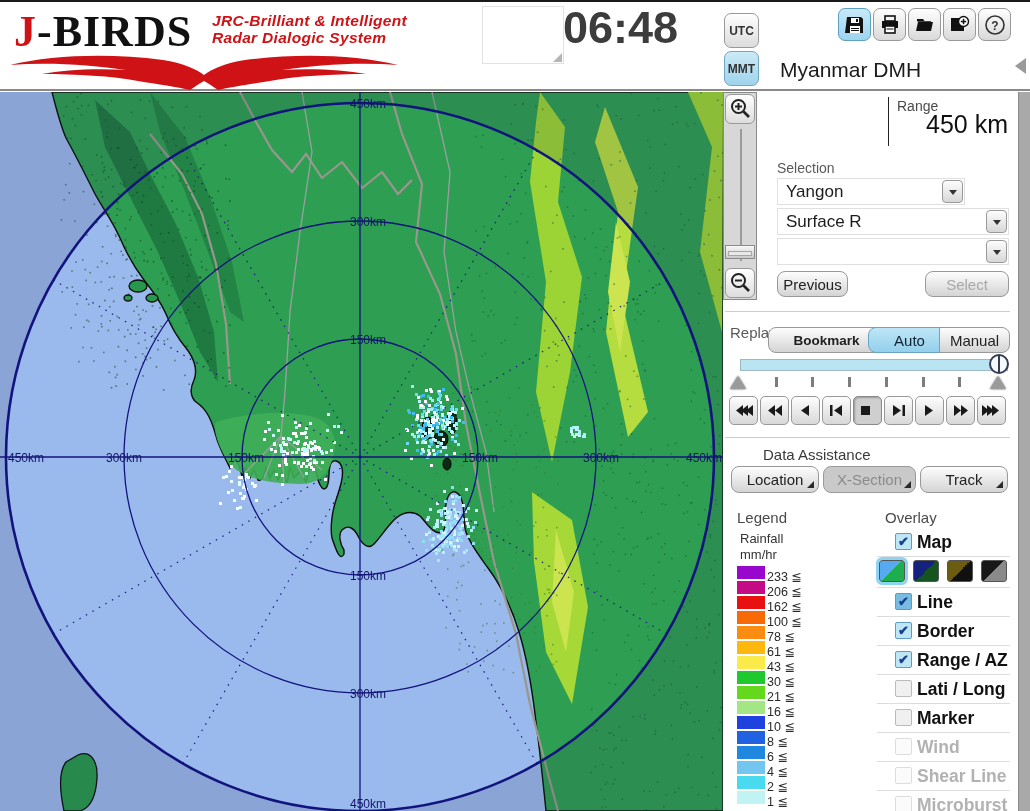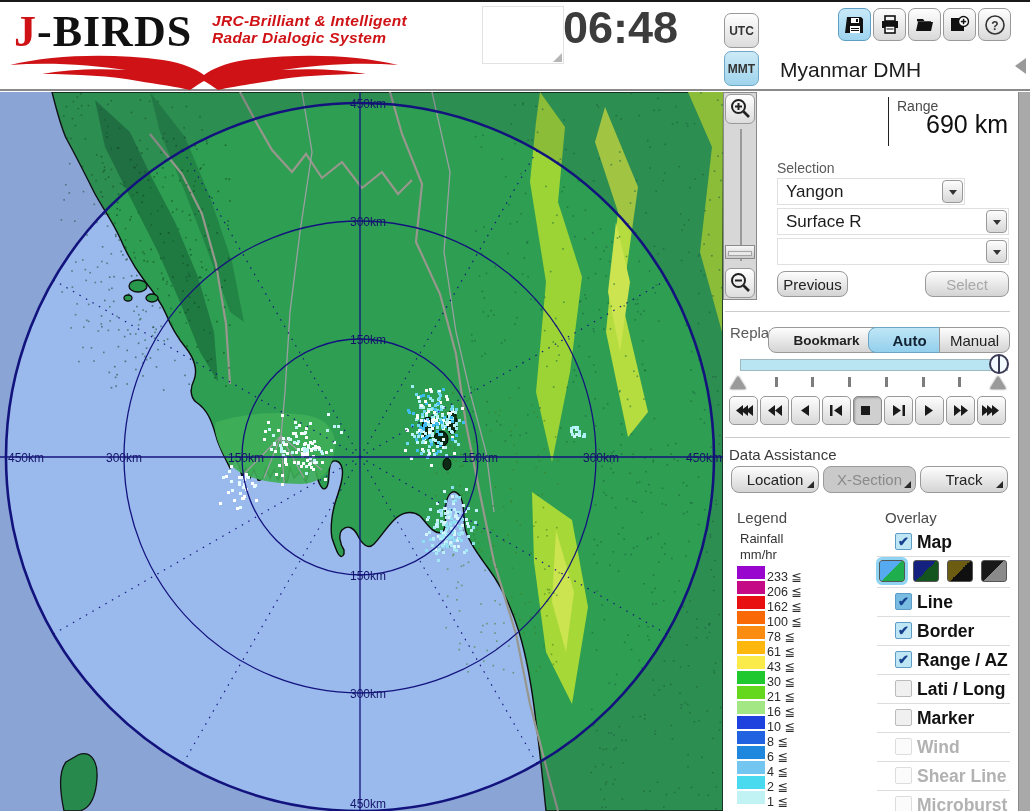--- a/index.html
+++ b/index.html
@@ -1768,21 +1768,21 @@
           <line x1="14.5" y1="13.5" x2="20" y2="19" stroke="#222" stroke-width="2.6"></line>
           <line x1="6" y1="8.5" x2="13" y2="8.5" stroke="#222" stroke-width="2"></line>
         </svg>
     </div>
   </div>
 
   <div class="abs" style="left:780px;top:58px;font-size:21px;color:#1c1c1c">Myanmar DMH</div>
 
   <div class="abs" id="range-divider"></div>
   <div class="abs" id="range-label">Range</div>
-  <div class="abs" id="range-value">690 km</div>
+  <div class="abs" id="range-value">450 km</div>
 
   <div class="abs panel-label" style="left:777px;top:160px">Selection</div>
 
   <div class="abs field" style="left:777px;top:178px;width:188px;height:27px">
     <span class="val">Yangon</span>
     <span class="dd-btn"></span>
   </div>
   <div class="abs field" style="left:777px;top:208px;width:232px;height:27px">
     <span class="val">Surface R</span>
     <span class="dd-btn"></span>
@@ -1792,21 +1792,21 @@
     <span class="dd-btn"></span>
   </div>
 
   <div class="abs btn" style="left:777px;top:271px;width:71px;height:26px">Previous</div>
   <div class="abs btn disabled" style="left:925px;top:271px;width:84px;height:26px">Select</div>
 
   <div class="abs sep" style="left:725px;top:311px;width:285px"></div>
 
   <div class="abs panel-label" style="left:730px;top:324px;font-size:15px">Replay</div>
   <div class="abs btn fold" style="left:768px;top:327px;width:117px;height:26px;font-size:13.5px;font-weight:bold">Bookmark</div>
-  <div class="abs btn selblue" style="left:868px;top:327px;width:83px;height:26px;border-radius:8px 0 0 8px;font-weight:bold;color:#123">Auto</div>
+  <div class="abs btn selblue" style="left:868px;top:327px;width:83px;height:26px;border-radius:8px 0 0 8px;font-weight:normal;color:#123">Auto</div>
   <div class="abs btn" style="left:939px;top:327px;width:71px;height:26px;border-radius:0 8px 8px 0">Manual</div>
 
   <div class="abs" id="rp-track"></div>
   <div class="abs" id="rp-thumb"></div>
   <div id="slider-ticks">
       <div class="tick" style="left: 775px;"></div>
       <div class="tick" style="left: 811px;"></div>
       <div class="tick" style="left: 848px;"></div>
       <div class="tick" style="left: 885px;"></div>
       <div class="tick" style="left: 922px;"></div>
@@ -1859,21 +1859,21 @@
       </div>
       <div class="pbtn" style="left: 977px;">
         <svg width="25" height="19" viewBox="0 0 25 19" fill="#1a1a1a">
           <path d="M3,4 L10,9.5 L3,15 Z M8,4 L15,9.5 L8,15 Z M13,4 L20,9.5 L13,15 Z"></path>
         </svg>
       </div>
     </div>
 
   <div class="abs sep" style="left:725px;top:437px;width:285px"></div>
 
-  <div class="abs" style="left:729px;top:446px;font-size:15px;color:#3a3a3a">Data Assistance</div>
+  <div class="abs" style="left:763px;top:446px;font-size:15px;color:#3a3a3a">Data Assistance</div>
   <div class="abs btn fold" style="left:731px;top:466px;width:88px;height:27px">Location</div>
   <div class="abs btn fold pressed" style="left:823px;top:466px;width:93px;height:27px">X-Section</div>
   <div class="abs btn fold" style="left:920px;top:466px;width:88px;height:27px">Track</div>
 
   <div class="abs" style="left:737px;top:509px;font-size:15px;color:#4a4a4a">Legend</div>
   <div class="abs" style="left:885px;top:509px;font-size:15px;color:#4a4a4a">Overlay</div>
   <div class="abs" style="left:740px;top:531px;font-size:13px;color:#333">Rainfall</div>
   <div class="abs" style="left:740px;top:547px;font-size:13px;color:#333">mm/hr</div>
   <div id="legend-rows">
       <div class="lg-row" style="left: 737px; top: 565px;">

